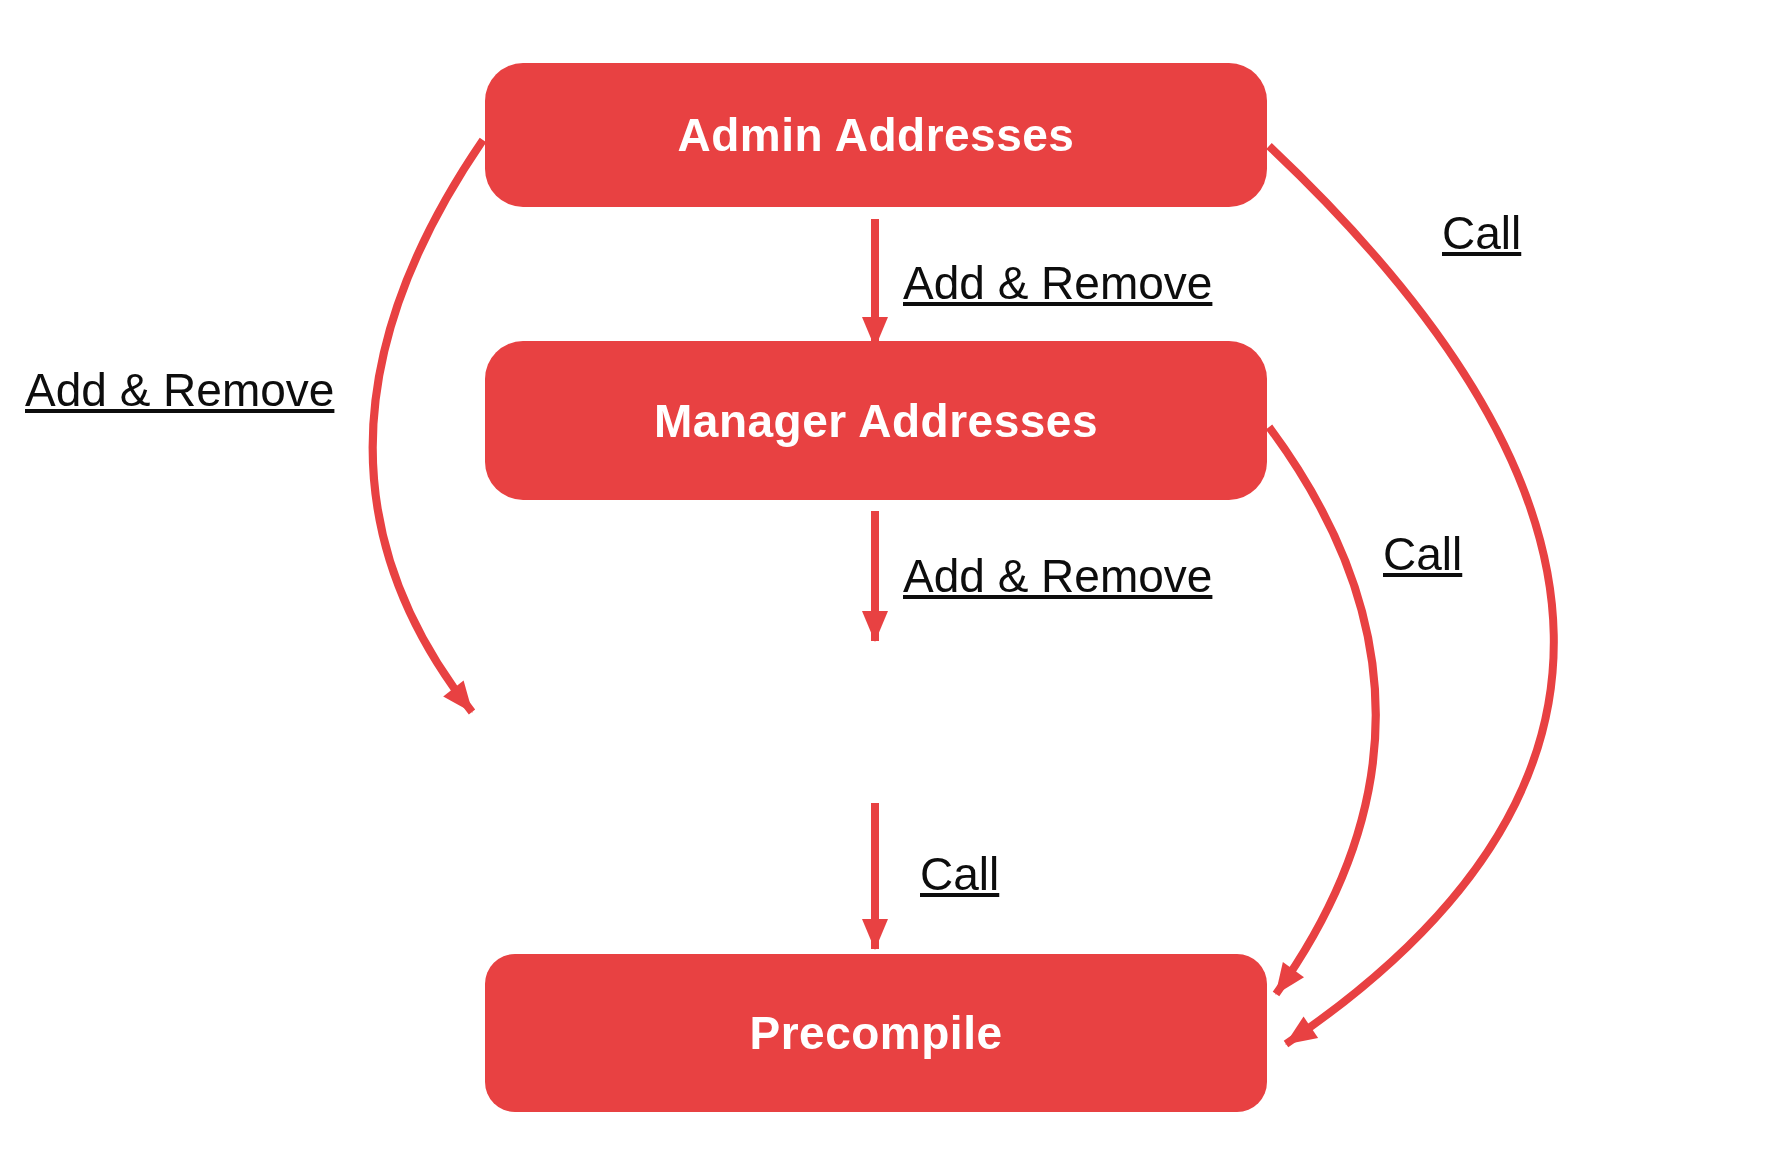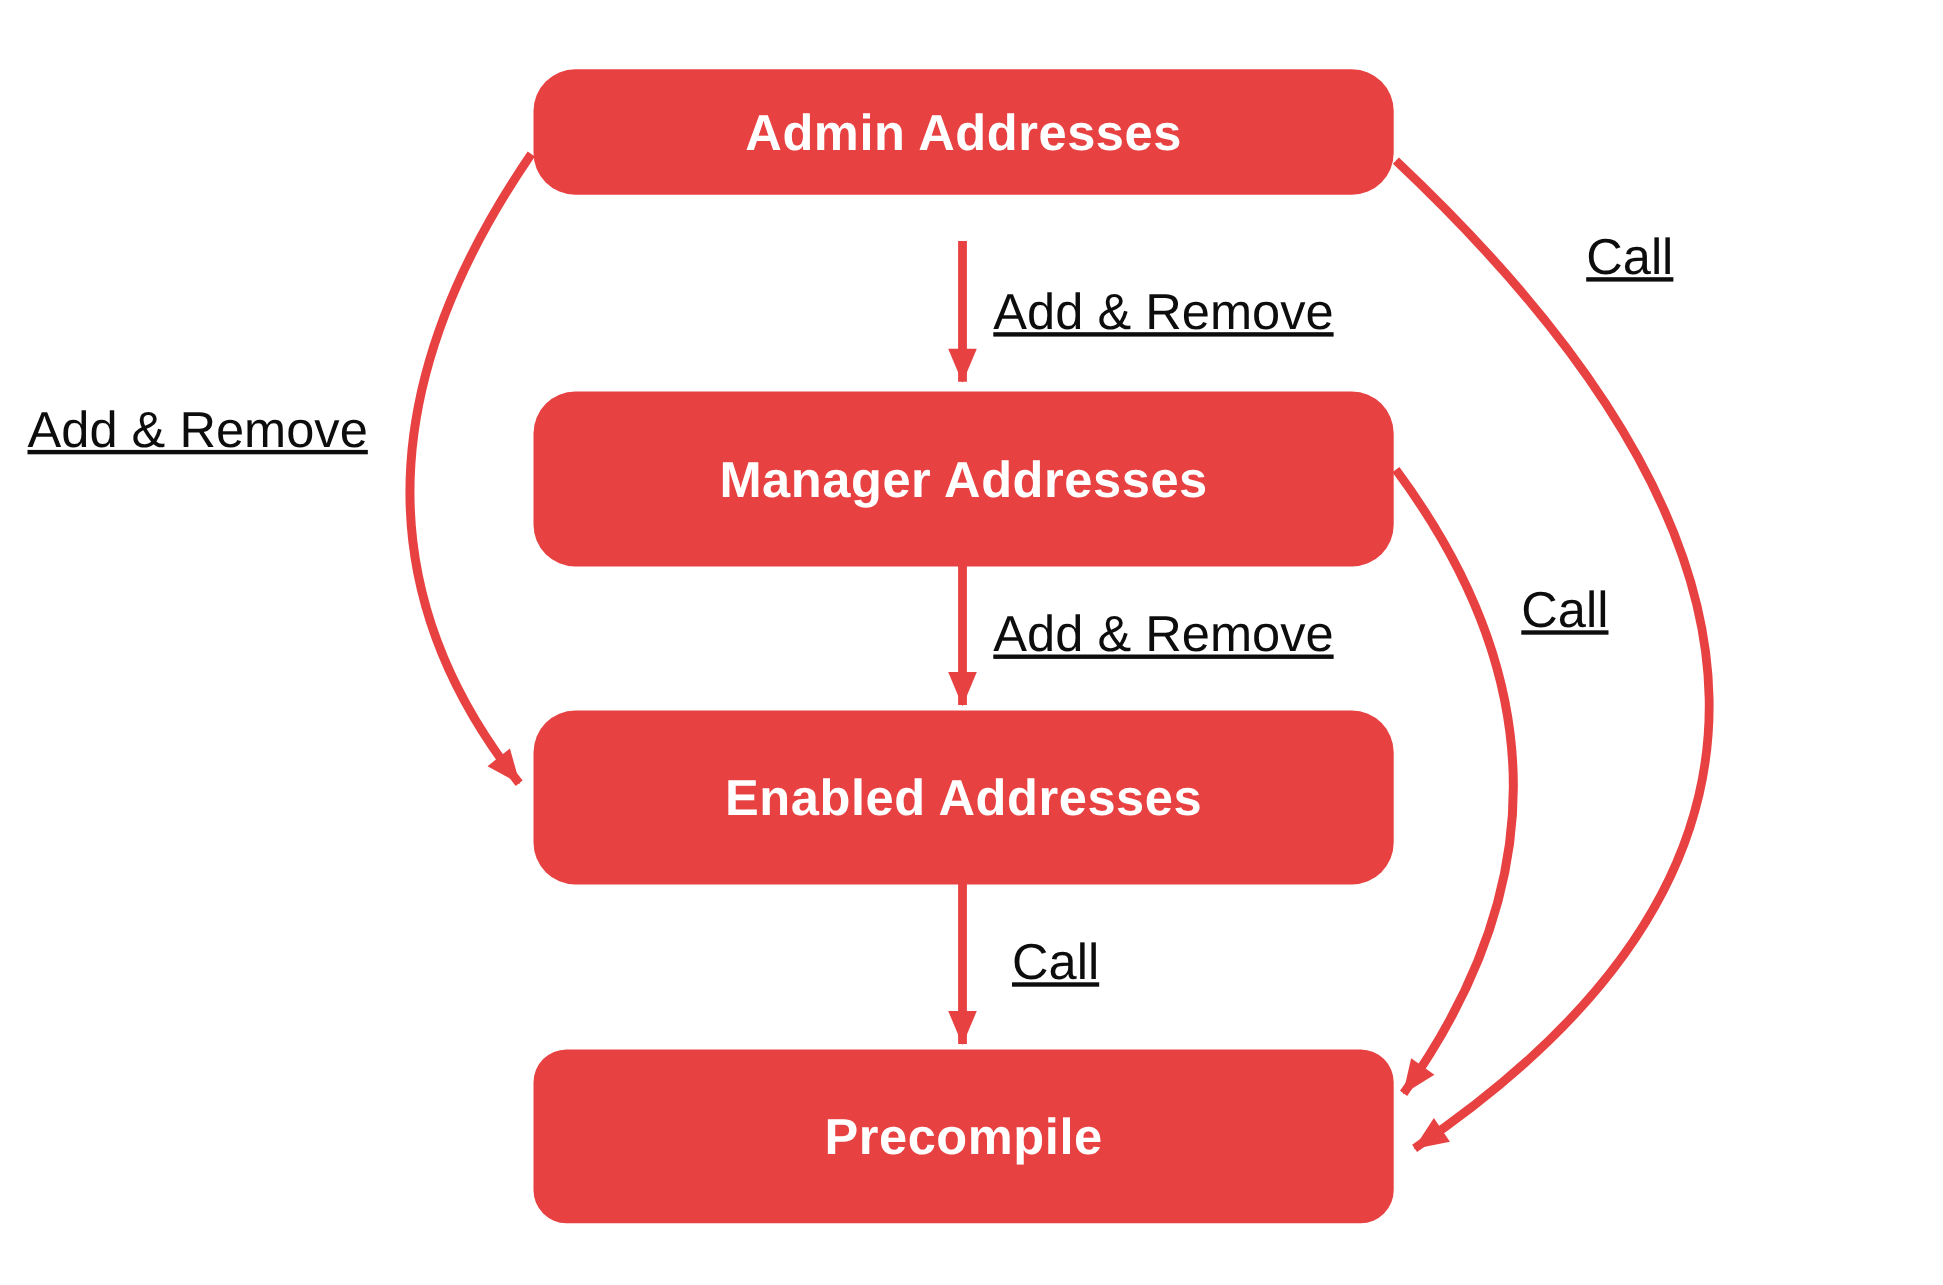--- a/index.html
+++ b/index.html
@@ -19,36 +19,36 @@
   }
   svg.edges path.shaft {
     fill: none;
     stroke: var(--accent);
     stroke-width: 8;
   }
   .node {
     position: absolute;
     left: 485px;
     width: 782px;
-    height: 114px;
+    height: 144px;
     background: var(--accent);
     border-radius: 38px;
     display: flex;
     align-items: center;
     justify-content: center;
   }
   .node .node-label {
     color: #ffffff;
     font-size: 46px;
     font-weight: 700;
     letter-spacing: 0.5px;
     white-space: nowrap;
   }
   .node-admin      { top: 63px; }
-  .node-manager    { top: 356px; height: 159px; }
+  .node-manager    { top: 341px; height: 159px; }
   .node-enabled    { top: 646px; height: 158px; }
   .node-precompile { top: 954px; height: 158px; border-radius: 30px; }
   .edge-label {
     position: absolute;
     transform: translateY(-50%);
     font-size: 46px;
     font-weight: 400;
     color: var(--label);
     white-space: nowrap;
     line-height: 1;
@@ -81,23 +81,20 @@
   </svg>
 
   <div class="node node-admin">
     <span class="node-label">Admin Addresses</span>
   </div>
 
   <div class="node node-manager">
     <span class="node-label">Manager Addresses</span>
   </div>
 
-  <div class="node node-enabled">
-    <span class="node-label">Enabled Addresses</span>
-  </div>
 
   <div class="node node-precompile">
     <span class="node-label">Precompile</span>
   </div>
 
   <div class="edge-label edge-label-0">Add &amp; Remove</div>
   <div class="edge-label edge-label-1">Add &amp; Remove</div>
   <div class="edge-label edge-label-2">Call</div>
   <div class="edge-label edge-label-3">Add &amp; Remove</div>
   <div class="edge-label edge-label-4">Call</div>

